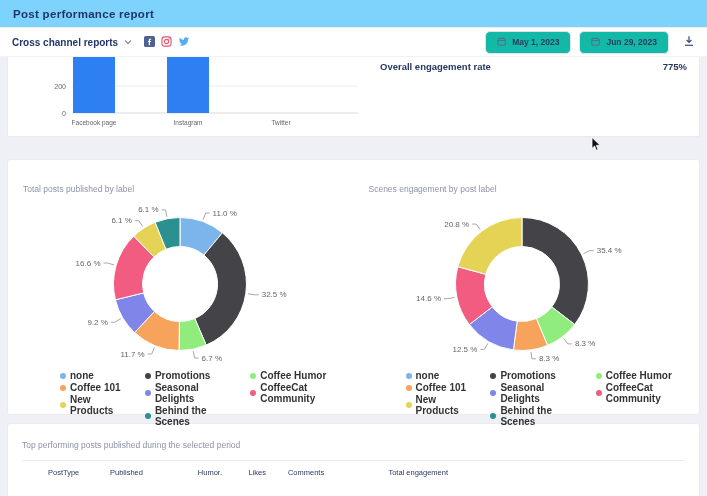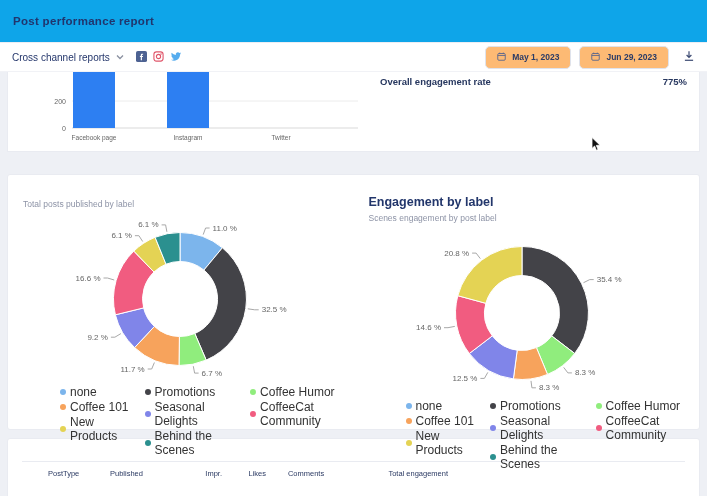--- a/index.html
+++ b/index.html
@@ -1,30 +1,30 @@
 <!DOCTYPE html>
 <html><head>
 <meta charset="utf-8">
 <style>
   *{margin:0;padding:0;box-sizing:border-box}
   html,body{width:707px;height:496px;overflow:hidden}
   body{font-family:"Liberation Sans",sans-serif;background:#eef0f5;position:relative;color:#22366b}
 
   
-  .topbar{height:43px;background:#0ea5e9;border-bottom:1px solid #ecedf3;display:flex;align-items:center;padding:0 13px}
+  .topbar{height:28px;background:#7dd3fc;border-bottom:1px solid #ecedf3;display:flex;align-items:center;padding:0 13px}
   .topbar-title{font-size:11.5px;font-weight:bold;color:#21356d;letter-spacing:.3px}
 
   
   .toolbar{height:29px;background:#fff;display:flex;align-items:center;padding:0 12px;border-bottom:1px solid #f1f2f6}
   .selector{display:flex;align-items:center;cursor:pointer}
-  .selector-label{font-size:10px;font-weight:normal;color:#24366b}
+  .selector-label{font-size:10px;font-weight:bold;color:#24366b}
   .chev{margin-left:6px;display:flex}
   .social{display:flex;align-items:center;gap:6px;margin-left:12px}
   .toolbar-right{margin-left:auto;display:flex;align-items:center;gap:8px}
-  .date-btn{display:flex;align-items:center;gap:6px;height:23px;padding:0 11px;border:1px solid #dfe3ec;border-radius:5px;background:#fdba74;font-size:8.5px;font-weight:bold;color:#2a3b66;cursor:pointer}
+  .date-btn{display:flex;align-items:center;gap:6px;height:23px;padding:0 11px;border:1px solid #dfe3ec;border-radius:5px;background:#14b8a6;font-size:8.5px;font-weight:bold;color:#2a3b66;cursor:pointer}
   .dl-btn{margin-left:6px;background:none;border:none;cursor:pointer;display:flex;align-items:center}
 
   
   .card{background:#fff;margin:0 7px;border:1px solid #e9ebf1;border-radius:3px}
 
   
   .card-overview{height:80px;display:flex;border-top:none;border-radius:0}
   .overview-right{flex:1;padding:4px 12px 0 14px;display:flex;justify-content:space-between;align-items:flex-start}
   .ov-label,.ov-value{font-size:9.5px;font-weight:bold;color:#27375f}
 
@@ -34,21 +34,21 @@
   .panel-title{font-size:12.5px;font-weight:bold;color:#22366b;padding-left:15px}
   .panel-sub{font-size:8.5px;color:#8d93a6;padding-left:15px;margin-top:4px}
   .donut-svg{display:block;margin-top:6px}
   .pie-label{font-size:8px;fill:#666}
   .legend{display:flex;gap:16px;padding-left:52px;margin-top:2px}
   .legend-col{display:flex;flex-direction:column;gap:1px}
   .legend-col:nth-child(1){min-width:62px}
   .legend-col:nth-child(2){min-width:86px}
   .legend-item{display:flex;align-items:center;gap:4px;cursor:pointer}
   .legend-dot{width:6px;height:6px;border-radius:50%;flex:0 0 auto}
-  .legend-label{font-size:12px;font-weight:normal;color:#333}
+  .legend-label{font-size:10px;font-weight:bold;color:#333}
 
   
   .card-posts{margin-top:8px;height:90px;padding:12px 14px 0 14px}
   .table-head{display:flex;align-items:center;margin-top:10px;border-top:1px solid #e9ebf1;padding:7px 0 6px 0;font-size:7.5px;font-weight:normal;color:#2b3a63}
   .col-post{flex:1;padding-left:26px;text-align:left}
   .col{flex:0 0 auto}
   .col-type{width:47px;text-align:left}
   .col-published{width:78px;text-align:left}
   .col-impr{width:34px;text-align:right}
   .col-likes{width:30px;text-align:right;margin-left:14px}
@@ -209,21 +209,20 @@
             <span class="legend-label">Coffee Humor</span>
           </div>
           <div class="legend-item">
             <span class="legend-dot" style="background: rgb(241, 92, 128);"></span>
             <span class="legend-label">CoffeeCat Community</span>
           </div>
         </div>
       </div>
   </div>
   <div class="donut-half">
-    <div class="panel-title">Engagement by label</div>
     <div class="panel-sub">Scenes engagement by post label</div>
     <svg id="donut2" class="donut-svg" width="346" height="168" viewBox="0 0 346 168">
         <path d="M168.0 17.5 A66.5 66.5 0 0 1 220.7 124.5 L197.7 106.9 A37.5 37.5 0 0 0 168.0 46.5 Z" fill="#434348" stroke="#fff" stroke-width="1"></path>
         <path d="M229.5 53.7 L235.7 50.6 L239.7 50.6" fill="none" stroke="#a8a8a8" stroke-width="1"></path>
         <text x="242.7" y="53.1" text-anchor="start" class="pie-label">35.4 %</text>
         <path d="M220.7 124.5 A66.5 66.5 0 0 1 193.5 145.4 L182.4 118.6 A37.5 37.5 0 0 0 197.7 106.9 Z" fill="#90ed7d" stroke="#fff" stroke-width="1"></path>
         <path d="M209.7 138.4 L213.9 143.9 L217.9 143.9" fill="none" stroke="#a8a8a8" stroke-width="1"></path>
         <text x="220.9" y="146.4" text-anchor="start" class="pie-label">8.3 %</text>
         <path d="M193.5 145.4 A66.5 66.5 0 0 1 159.4 149.9 L163.2 121.2 A37.5 37.5 0 0 0 182.4 118.6 Z" fill="#f7a35c" stroke="#fff" stroke-width="1"></path>
         <path d="M177.0 151.9 L177.9 158.8 L181.9 158.8" fill="none" stroke="#a8a8a8" stroke-width="1"></path>
@@ -275,25 +274,26 @@
           <div class="legend-item">
             <span class="legend-dot" style="background: rgb(241, 92, 128);"></span>
             <span class="legend-label">CoffeeCat Community</span>
           </div>
         </div>
       </div>
   </div>
 </div>
 
 <div class="card card-posts">
+  <div class="panel-sub" style="padding-left:0">Top performing posts published during the selected period</div>
   <div class="table-head">
     <span class="col col-post">Post</span>
     <span class="col col-type">Type</span>
     <span class="col col-published">Published</span>
-    <span class="col col-impr">Impr.</span>
+    <span class="col col-impr">Humor.</span>
     <span class="col col-likes">Likes</span>
     <span class="col col-comments">Comments</span>
     <span class="col col-total">Total engagement</span>
   </div>
 </div>
 
 <div class="cursor">
   <svg width="11" height="15" viewBox="0 0 11 15">
       <path d="M1 0.5 L1 11.5 L3.6 9 L5.4 13.3 L7.1 12.5 L5.3 8.4 L9 8.2 Z" fill="#111" stroke="#fff" stroke-width="0.8"></path>
     </svg>

